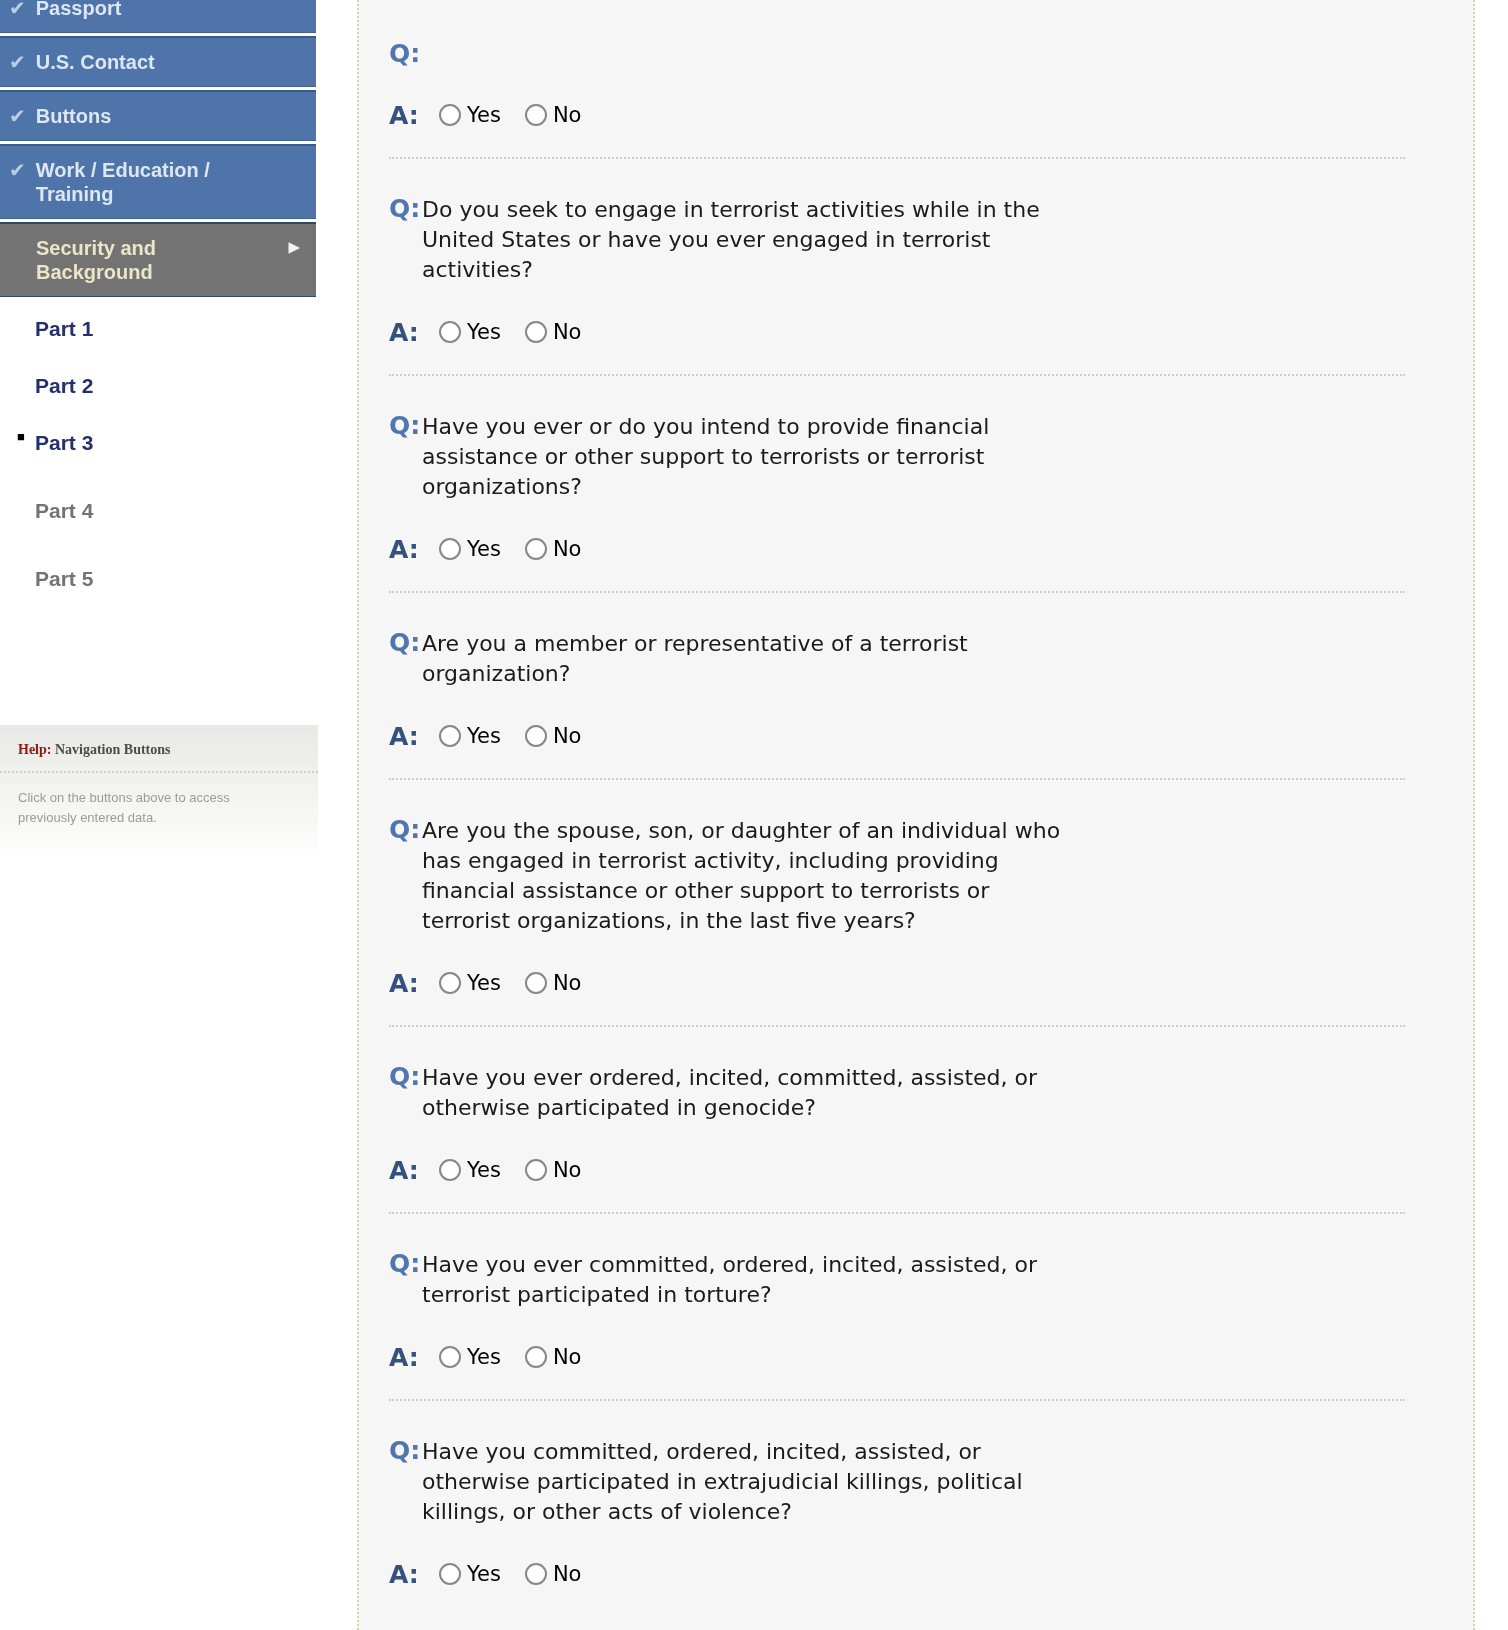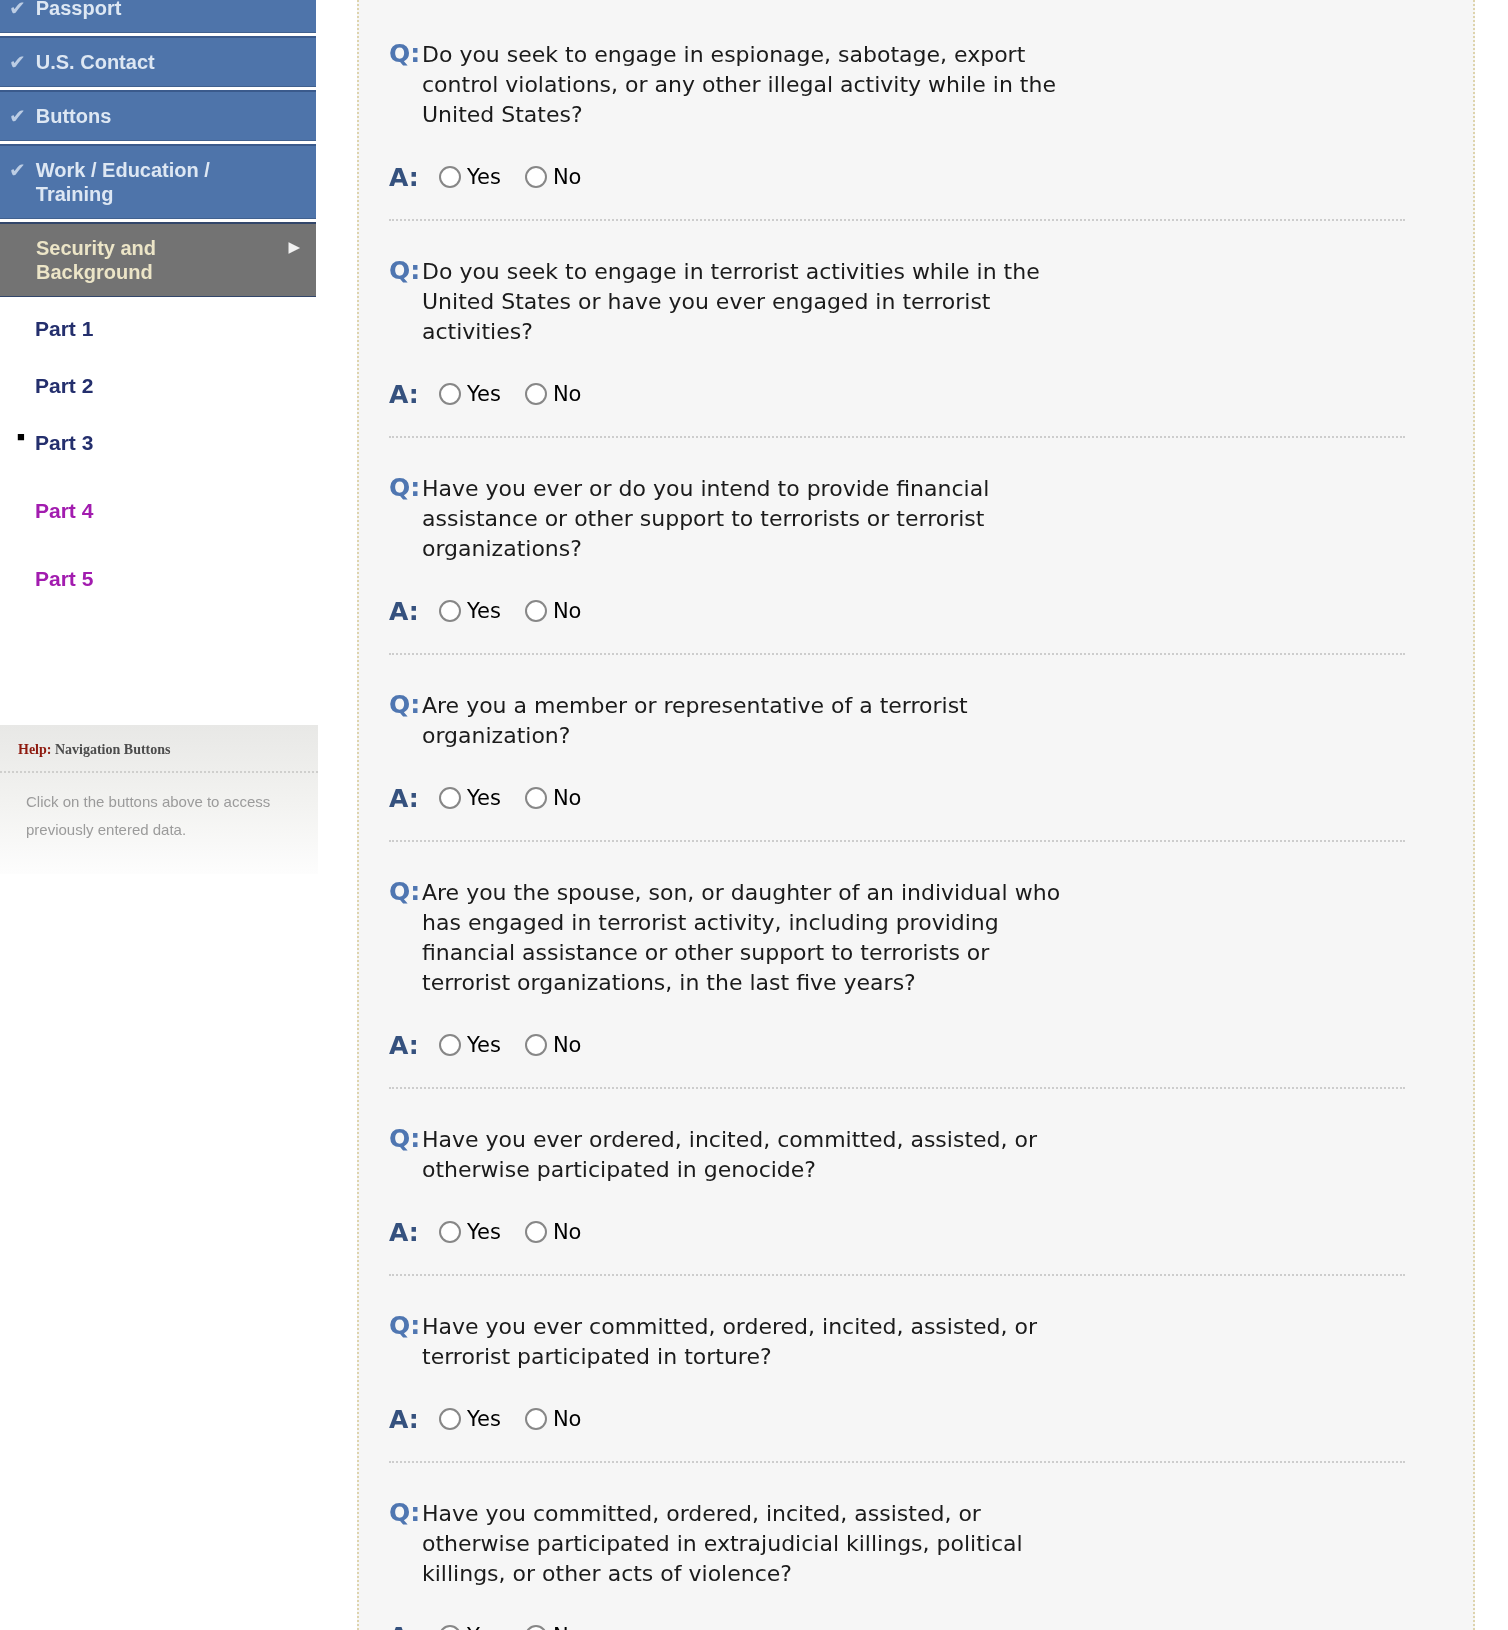--- a/index.html
+++ b/index.html
@@ -54,49 +54,48 @@
   }
   .nav-btn.active { background:#737373; border-color:#32466a; padding-left:36px; justify-content:space-between; }
   .nav-btn.active .nav-label { color:#ece5c7; }
   .arrow-icon { flex:none; font-size:15px; line-height:22px; color:#f2f2f2; margin-right:6px; }
 
   .parts { list-style:none; margin:20px 0 0 35px; padding:0; }
   .part {
     position:relative; font-weight:bold; font-size:21px; line-height:24px;
     color:#242f6d; margin-bottom:33px; cursor:pointer;
   }
-  .part.disabled { color:#a21caf; cursor:default;margin-top:44px; }
+  .part.disabled { color:#737373; cursor:default;margin-top:44px; }
   .bullet-icon { position:absolute; left:-18px; top:-6px; font-size:13px; color:#000000; }
 
   
   .help-box {
     position:absolute; left:0; top:725px; width:318px; box-sizing:border-box;
     padding:17px 20px 22px 18px;
     background:linear-gradient(to bottom, #e8e8e6 0%, #f3f3f1 55%, #fdfdfd 100%);
   }
   .help-title {
     font-family:"Liberation Serif", serif; font-size:14px; font-weight:bold; color:#4c4c4c;
   }
   .help-prefix { color:#8e1a0f; }
   .help-divider { border-top:2px dotted #cfcfcd; margin:13px -20px 15px -18px; }
   .help-body {
-    margin:8px; width:252px; font-size:15px; line-height:28px; color:#9b9b9b;
+    margin:0; width:252px; font-size:13px; line-height:20px; color:#9b9b9b;
   }
 </style>
 </head>
 <body>
 
 <div class="page">
 
   <div class="main-panel">
 
     <div class="qa-block">
       <div class="q-row">
         <span class="q-mark">Q:</span>
-        <p class="q-text">Do you seek to engage in espionage, sabotage, export control violations, or any other illegal activity while in the United States?</p>
       </div>
       <div class="a-row">
         <span class="a-mark">A:</span>
         <span class="radio-opt">
           <span class="radio"></span>
           <span class="radio-label">Yes</span>
         </span>
         <span class="radio-opt">
           <span class="radio"></span>
           <span class="radio-label">No</span>

